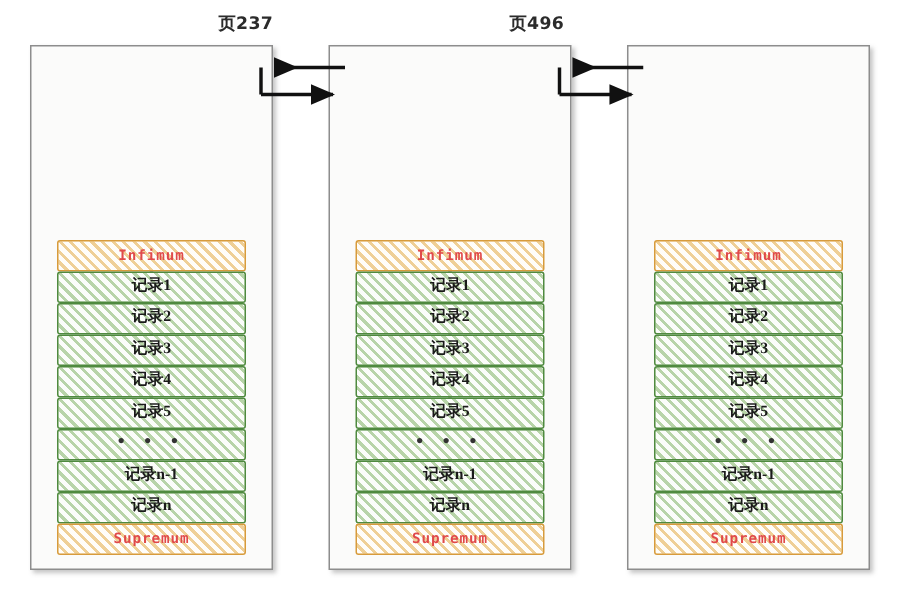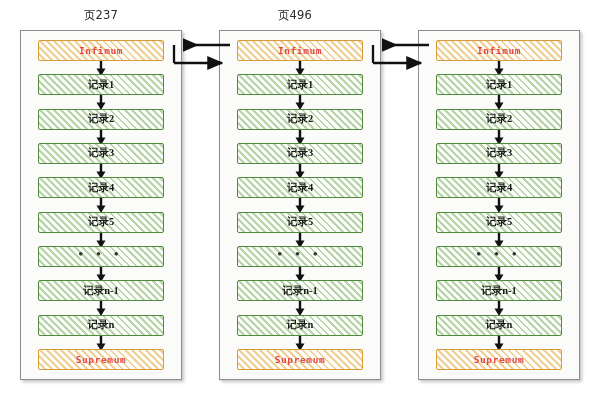--- a/index.html
+++ b/index.html
@@ -14,23 +14,23 @@
     background: #ffffff;
     font-family: "DejaVu Sans", "Liberation Sans", sans-serif;
     overflow: hidden;
   }
 
   
   .page-title {
     position: absolute;
     top: 8px;
     width: 162px;
-    text-align: center;
+    text-align: right;
     font-size: 11.5px;
-    font-weight: normal;
+    font-weight: bold;
     color: #2b2b2b;
     letter-spacing: 0.2px;
   }
 
   
   .page-panel {
     position: absolute;
     top: 30px;
     width: 162px;
     height: 350px;
@@ -40,21 +40,21 @@
     box-sizing: border-box;
   }
 
   .panel-inner {
     position: absolute;
     left: 0; right: 0; top: 0; bottom: 0;
     padding: 9px 17px 9px 17px;
     box-sizing: border-box;
     display: flex;
     flex-direction: column;
-    justify-content: space-between;
+    justify-content: flex-end;
   }
 
   
   .row {
     position: relative;
     height: 21px;
   }
 
   .rec-box {
     position: relative;

